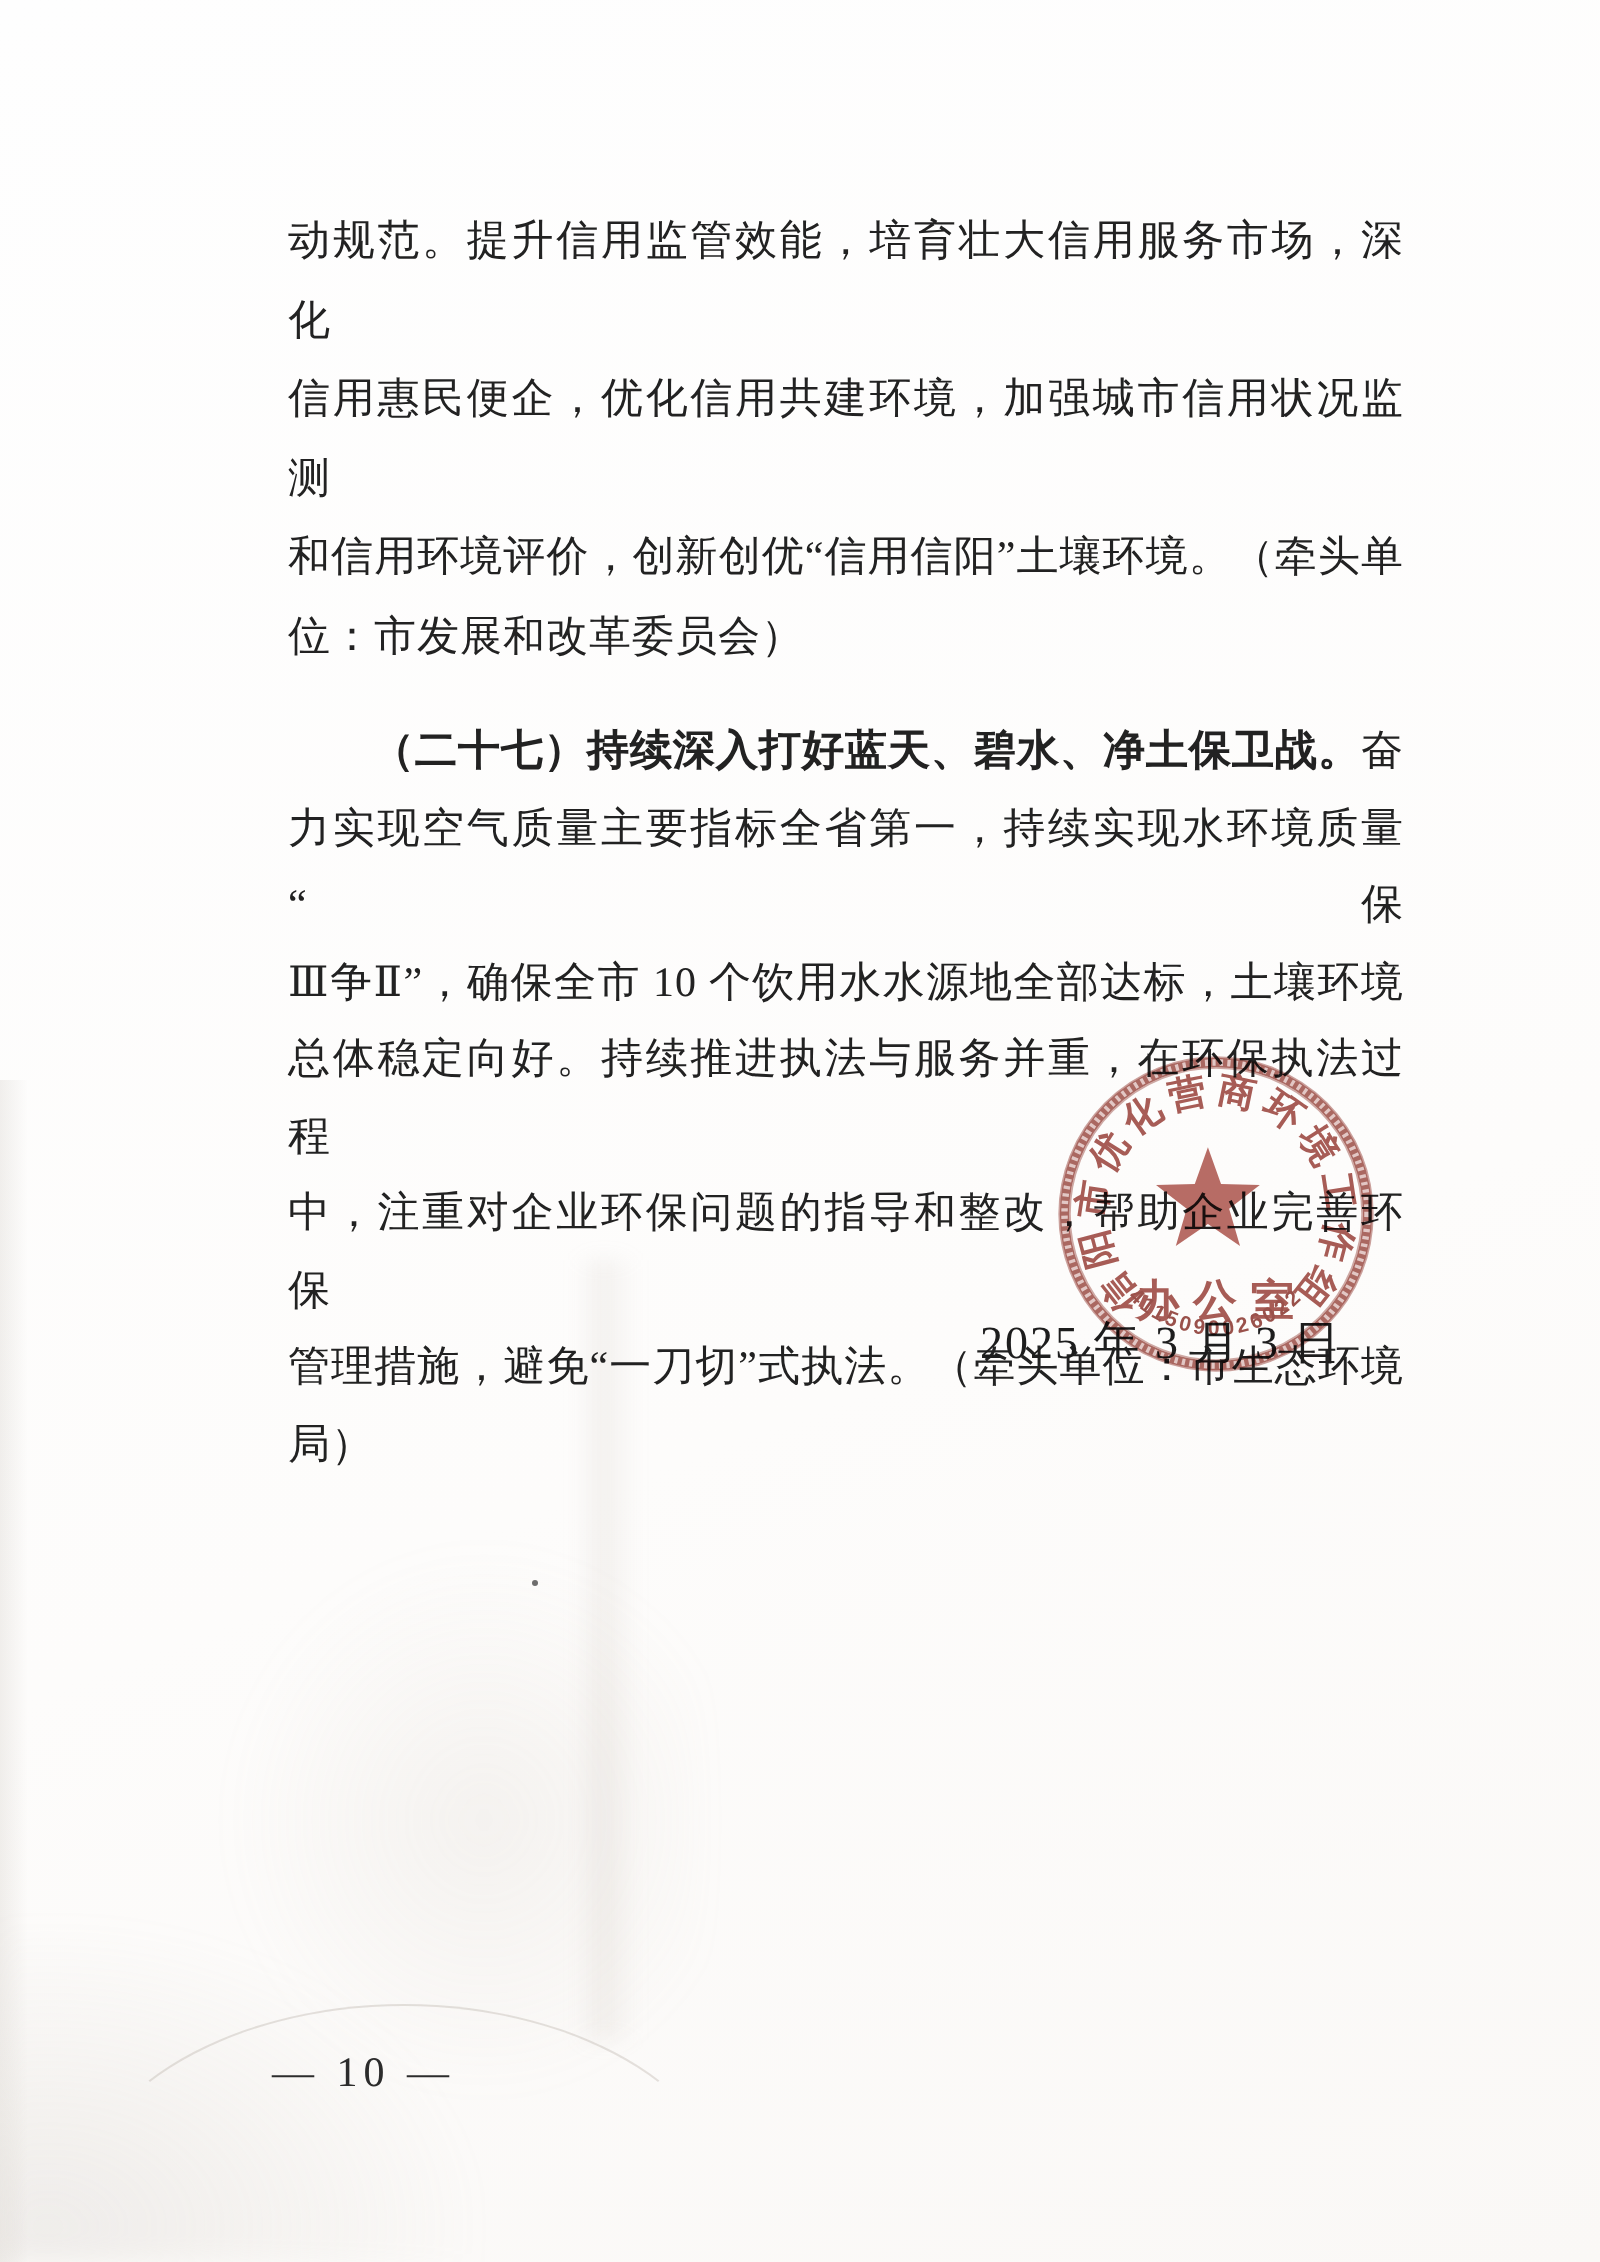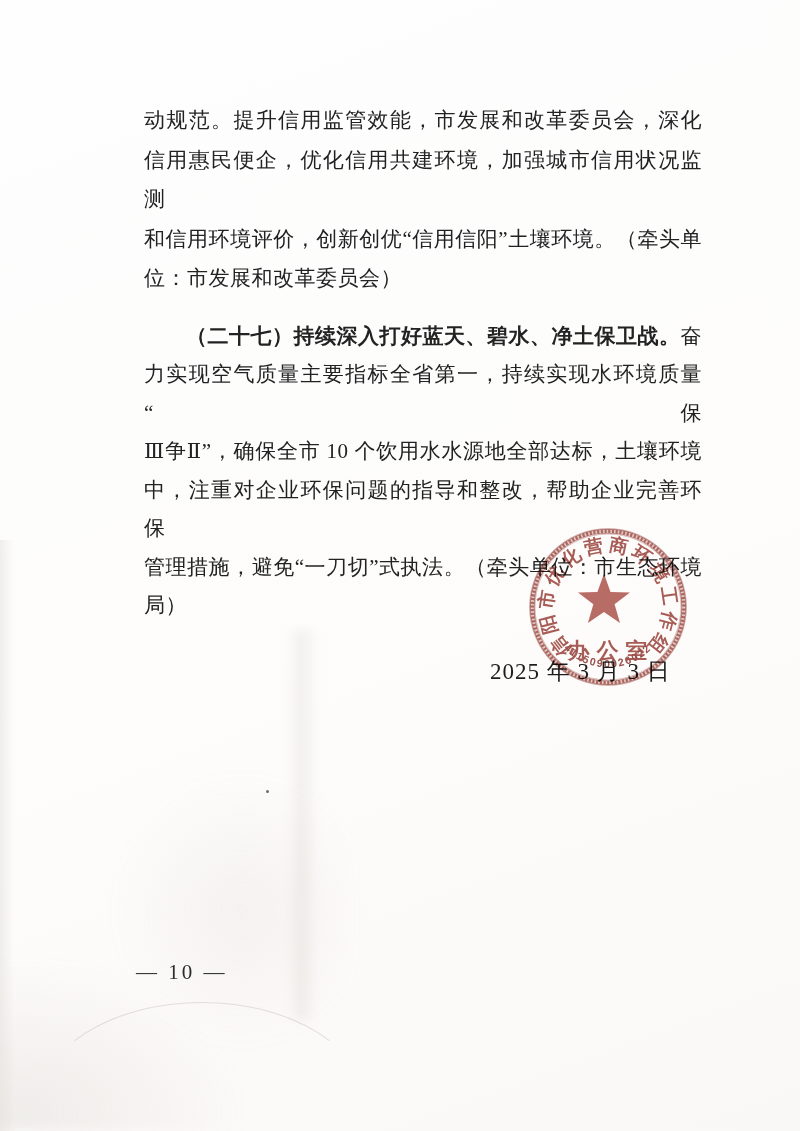--- a/index.html
+++ b/index.html
@@ -41,45 +41,46 @@
   
   .date-line{position:absolute;left:490px;top:656px;font-size:23px;color:#1d1d1d;letter-spacing:1px;white-space:nowrap;}
 
   
   .seal{position:absolute;left:507px;top:506px;width:202px;height:202px;
     mix-blend-mode:multiply;opacity:.93;}
   .seal svg{display:block;}
   .seal text{font-family:"Liberation Sans","DejaVu Sans",sans-serif;}
 
   
-  .page-number{position:absolute;left:136px;top:960px;font-size:21px;color:#2c2c2c;letter-spacing:3px;white-space:nowrap;}
+  .page-number{position:absolute;left:136px;top:1024px;font-size:21px;color:#2c2c2c;letter-spacing:3px;white-space:nowrap;}
 </style>
 </head>
 <body>
 
 <div class="page">
 
   <div class="artifact shadow-band"></div>
   <div class="artifact shadow-blob"></div>
   <div class="artifact shadow-corner"></div>
   <div class="artifact scan-curve"></div>
   <div class="artifact scan-dot"></div>
   <div class="artifact edge-shade"></div>
 
   <div class="textblock">
     <section class="p1">
-      <div class="bl jl">动规范。提升信用监管效能，市发展和改革委员会，深化</div>
+      <div class="bl jl">动规范。提升信用监管效能，培育壮大信用服务市场，深化</div>
       <div class="bl jl">信用惠民便企，优化信用共建环境，加强城市信用状况监测</div>
       <div class="bl jl">和信用环境评价，创新创优“信用信阳”土壤环境。（牵头单</div>
       <div class="bl last">位：市发展和改革委员会）</div>
     </section>
     <section class="p2">
       <div class="bl jl indent"><span class="bold">（二十七）持续深入打好蓝天、碧水、净土保卫战。</span><span>奋</span></div>
       <div class="bl jl">力实现空气质量主要指标全省第一，持续实现水环境质量“保</div>
       <div class="bl jl">Ⅲ争Ⅱ”，确保全市 10 个饮用水水源地全部达标，土壤环境</div>
+      <div class="bl jl">总体稳定向好。持续推进执法与服务并重，在环保执法过程</div>
       <div class="bl jl">中，注重对企业环保问题的指导和整改，帮助企业完善环保</div>
       <div class="bl jl">管理措施，避免“一刀切”式执法。（牵头单位：市生态环境</div>
       <div class="bl last">局）</div>
     </section>
   </div>
 
   <div class="date-line">2025 年 3 月 3 日</div>
 
   <div class="seal">
     <svg viewBox="0 0 200 200" width="202" height="202">

